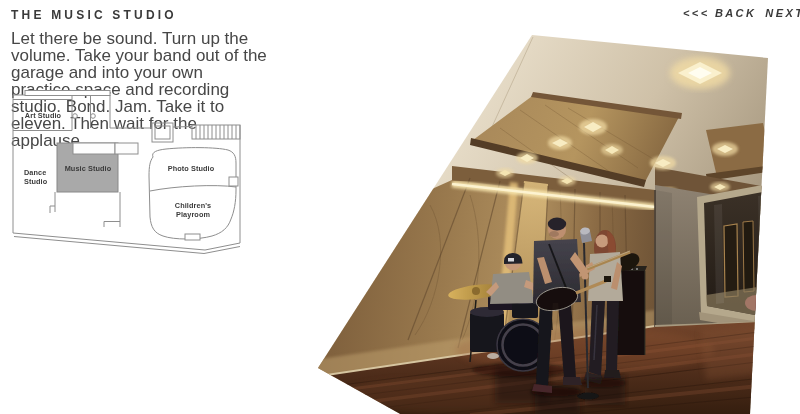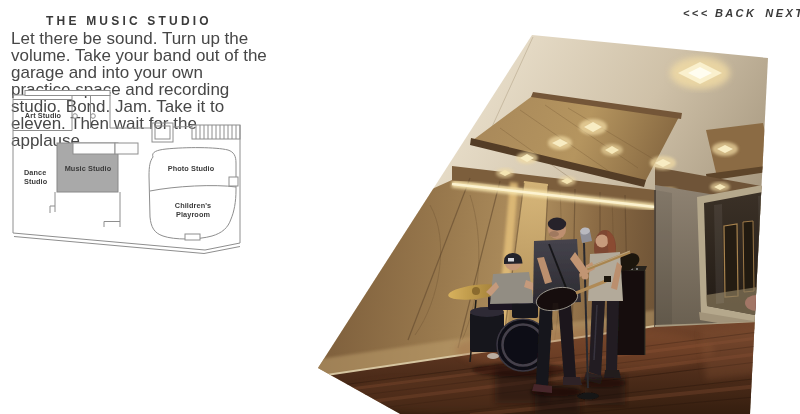--- a/index.html
+++ b/index.html
@@ -1,19 +1,19 @@
 <!DOCTYPE html>
 <html><head>
 <meta charset="utf-8">
 <style>
   html,body{margin:0;padding:0;background:#fff;}
   .stage{position:relative;width:800px;height:414px;overflow:hidden;background:#ffffff;
          font-family:"Liberation Sans",sans-serif;}
-  .page-title{position:absolute;left:11px;top:14px;font-size:12px;font-weight:700;
-              letter-spacing:3.2px;color:#3a3a3a;white-space:nowrap;margin-left:35px;}
+  .page-title{position:absolute;left:11px;top:8px;font-size:12px;font-weight:700;
+              letter-spacing:3.2px;color:#3a3a3a;white-space:nowrap;}
   .intro{position:absolute;left:11px;top:30px;width:256px;font-size:17px;line-height:17px;
          color:#474747;}
   .nav{position:absolute;left:683px;top:7px;font-size:11px;font-weight:700;letter-spacing:2.4px;
        color:#3a3a3a;white-space:nowrap;display:flex;gap:9px;}
   .nav a{color:#3a3a3a;text-decoration:none;cursor:pointer;font-style:italic;}
   .floorplan{position:absolute;left:0;top:85px;}
   .photo{position:absolute;left:0;top:0;}
   .plab{font-size:7.3px;font-weight:600;fill:#3b3b3b;letter-spacing:.1px;}
 </style>
 </head>

